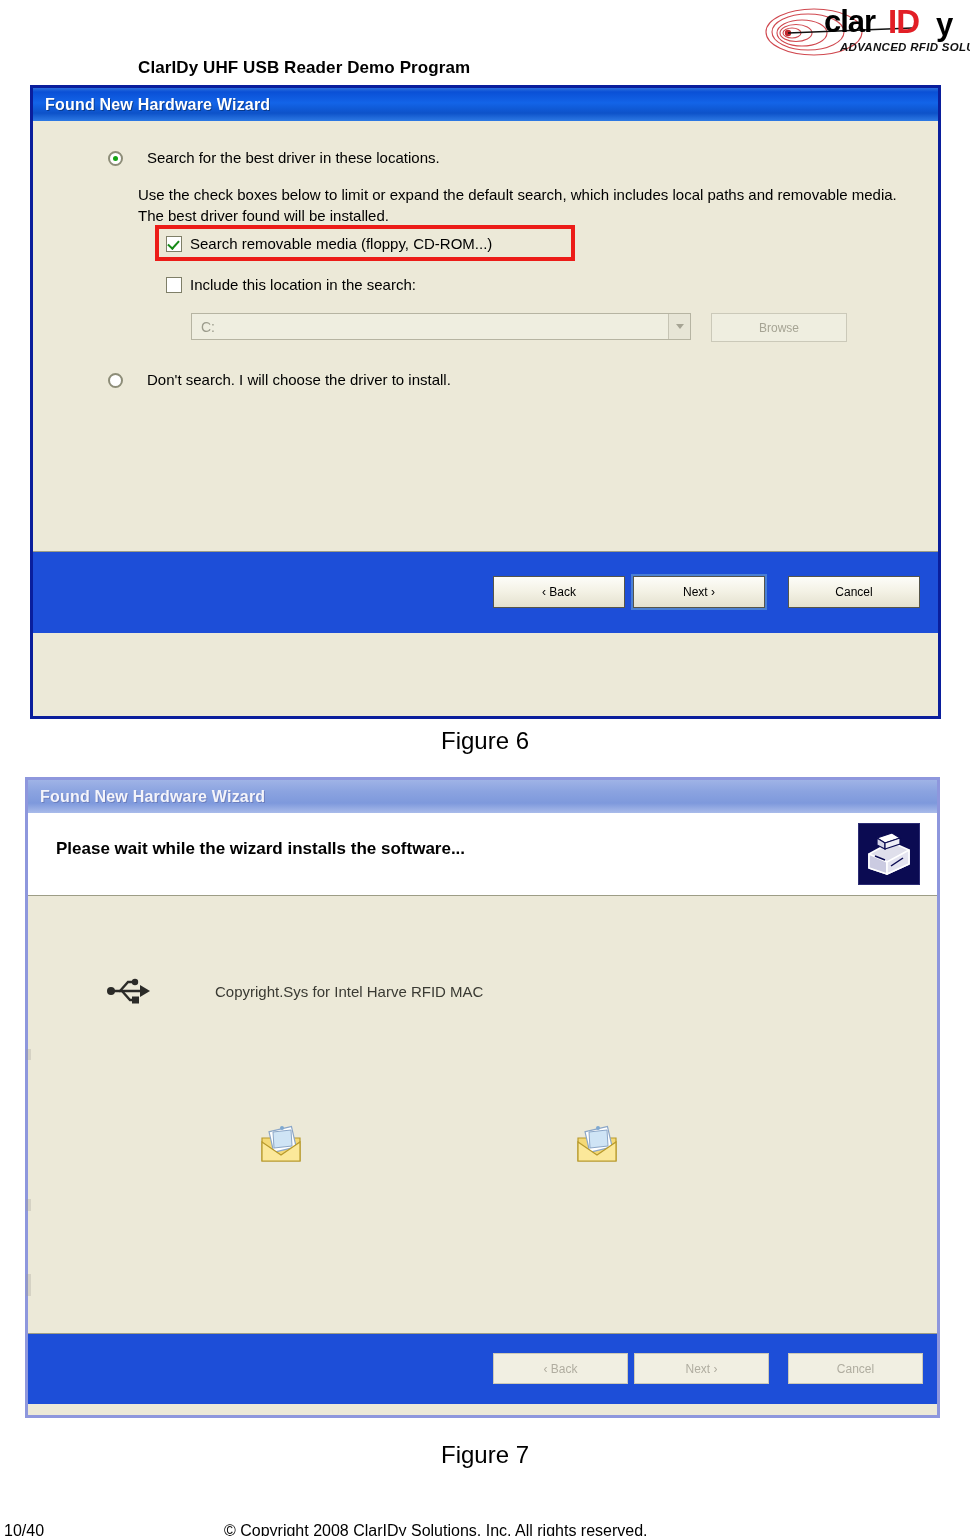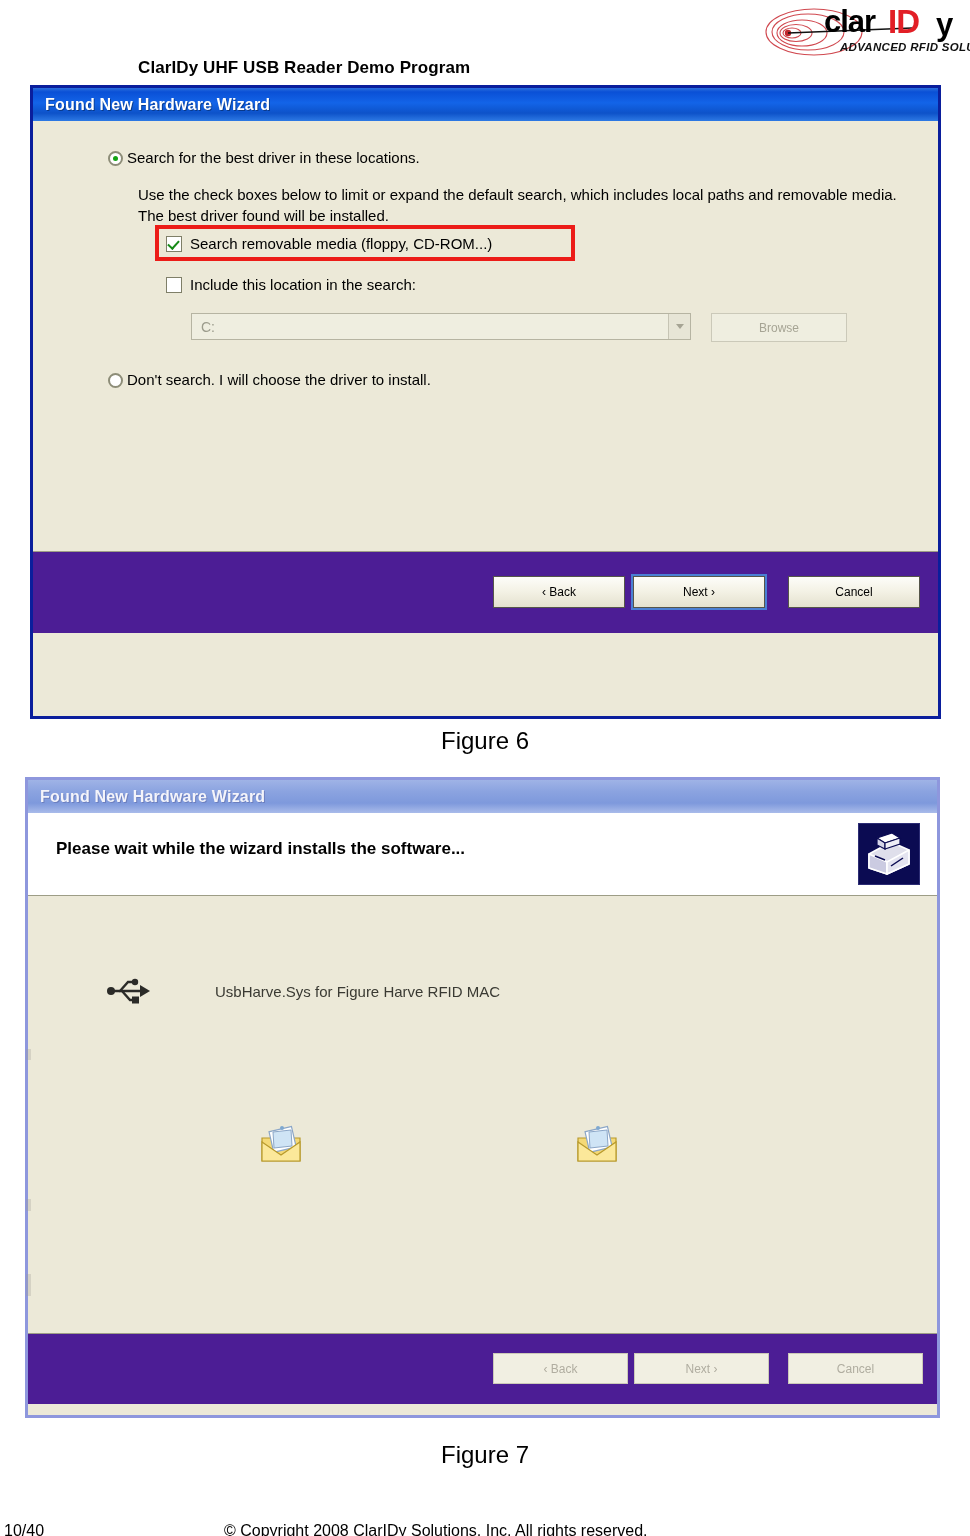--- a/index.html
+++ b/index.html
@@ -115,21 +115,21 @@
   .dlg-body {
     position: relative;
     background: #ece9d8;
   }
   .dlg-active .dlg-body { height: 430px; }
   .dlg-inactive .dlg-body { height: 437px; }
 
   .dlg-footer {
     position: relative;
     height: 82px;
-    background: #4c1d95;
+    background: #1d4ed8;
     border-top: 1px solid #9d9d86;
     box-sizing: border-box;
     text-align: right;
   }
   .dlg-inactive .dlg-footer { height: 71px; }
 
   
   .opt-row {
     position: absolute;
     display: flex;
@@ -151,21 +151,21 @@
     position: absolute;
     left: 3px;
     top: 3px;
     width: 5px;
     height: 5px;
     border-radius: 50%;
     background: #13a313;
   }
   .opt-label {
     font-size: 15px;
-    margin-left: 4px;
+    margin-left: 24px;
     white-space: nowrap;
   }
 
   .para {
     position: absolute;
     font-size: 15px;
     line-height: 21px;
   }
 
   .check-row {
@@ -431,21 +431,21 @@
             <path d="M6 17 L34 17"></path>
             <path d="M14 17 L22 8 L28 8"></path>
             <path d="M16 17 L24 26 L30 26"></path>
           </g>
           <circle cx="5" cy="17" r="4" fill="#2b2b28"></circle>
           <circle cx="29" cy="8" r="3.2" fill="#2b2b28"></circle>
           <rect x="26" y="22.5" width="7" height="7" fill="#2b2b28"></rect>
           <path d="M34 11 L44 17 L34 23 Z" fill="#2b2b28"></path>
         </svg>
       </span>
-      <span class="driver-name">UsbHarve.Sys for Figure Harve RFID MAC</span>
+      <span class="driver-name">Copyright.Sys for Intel Harve RFID MAC</span>
     </div>
 
     <div class="copy-icon" style="left:230px; top:228px;">
       <svg width="46" height="42" viewBox="0 0 46 42" xmlns="http://www.w3.org/2000/svg">
         <path d="M4 14 L4 37 L42 37 L42 14 L23 14 Z" fill="#f4d977" stroke="#b89a2c" stroke-width="1.2"></path>
         <path d="M13 5 L36 5 L36 26 L13 26 Z" fill="#ffffff" stroke="#8ba6c7" stroke-width="1.2" transform="rotate(-13 24 15)"></path>
         <path d="M15 8 L33 6 L34 22 L16 24 Z" fill="#cfe4f5" stroke="#8ba6c7" stroke-width="1"></path>
         <circle cx="24" cy="4" r="2" fill="#7fa8d0"></circle>
         <path d="M4 18 L23 31 L42 18 L42 37 L4 37 Z" fill="#fbe89a" stroke="#b89a2c" stroke-width="1.2"></path>
       </svg>

